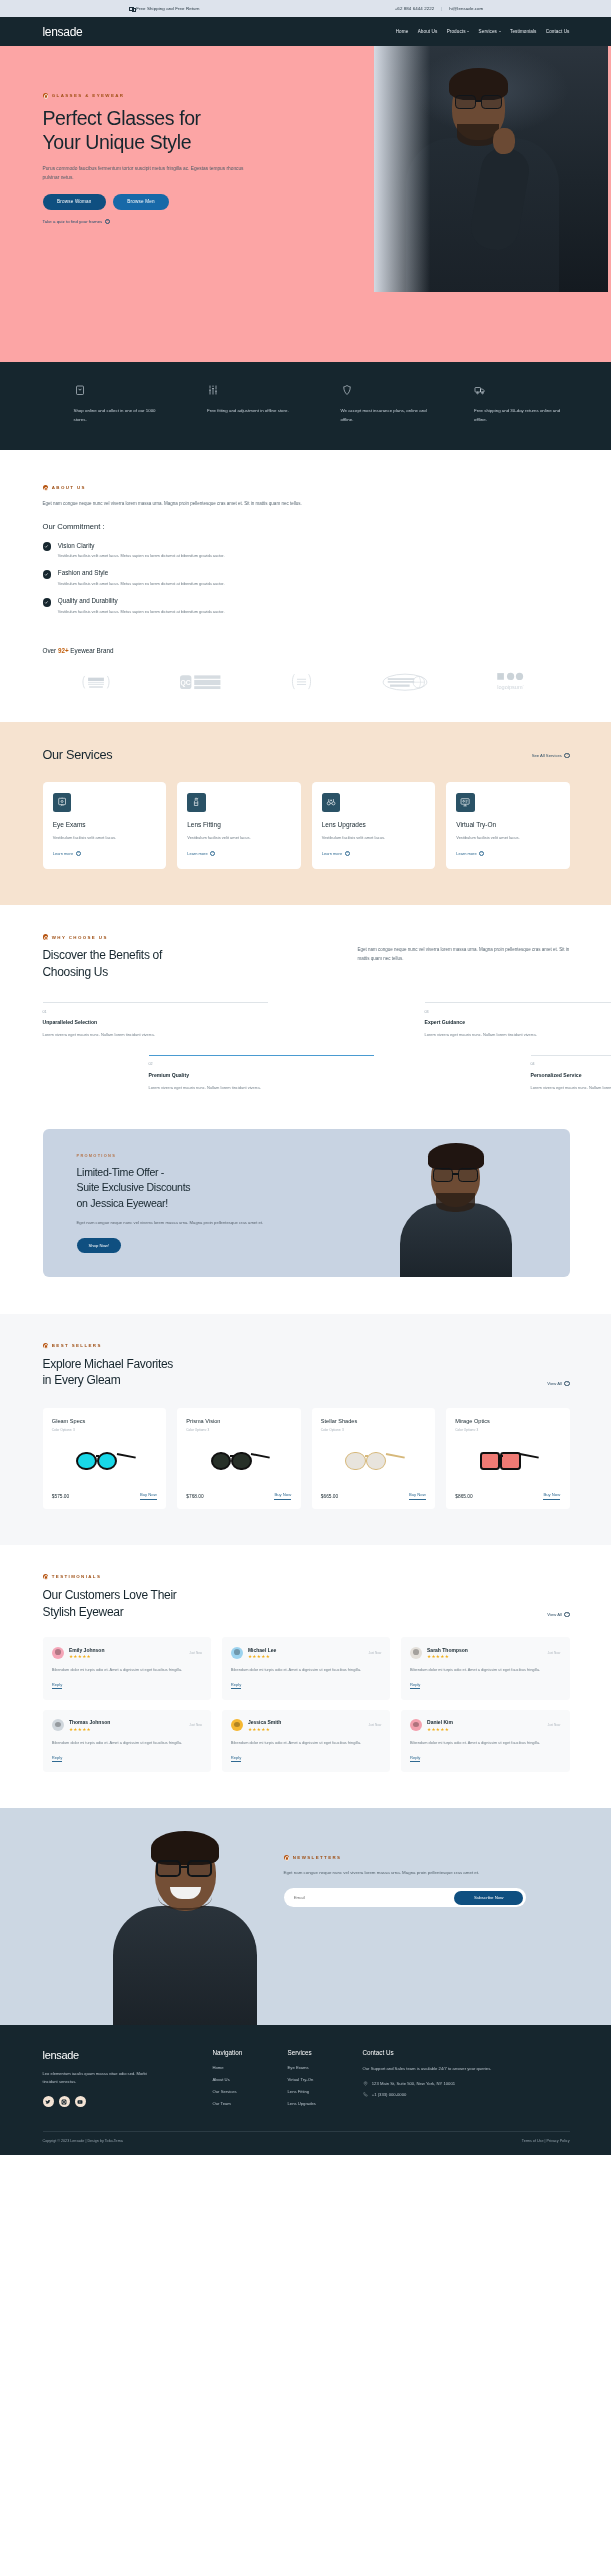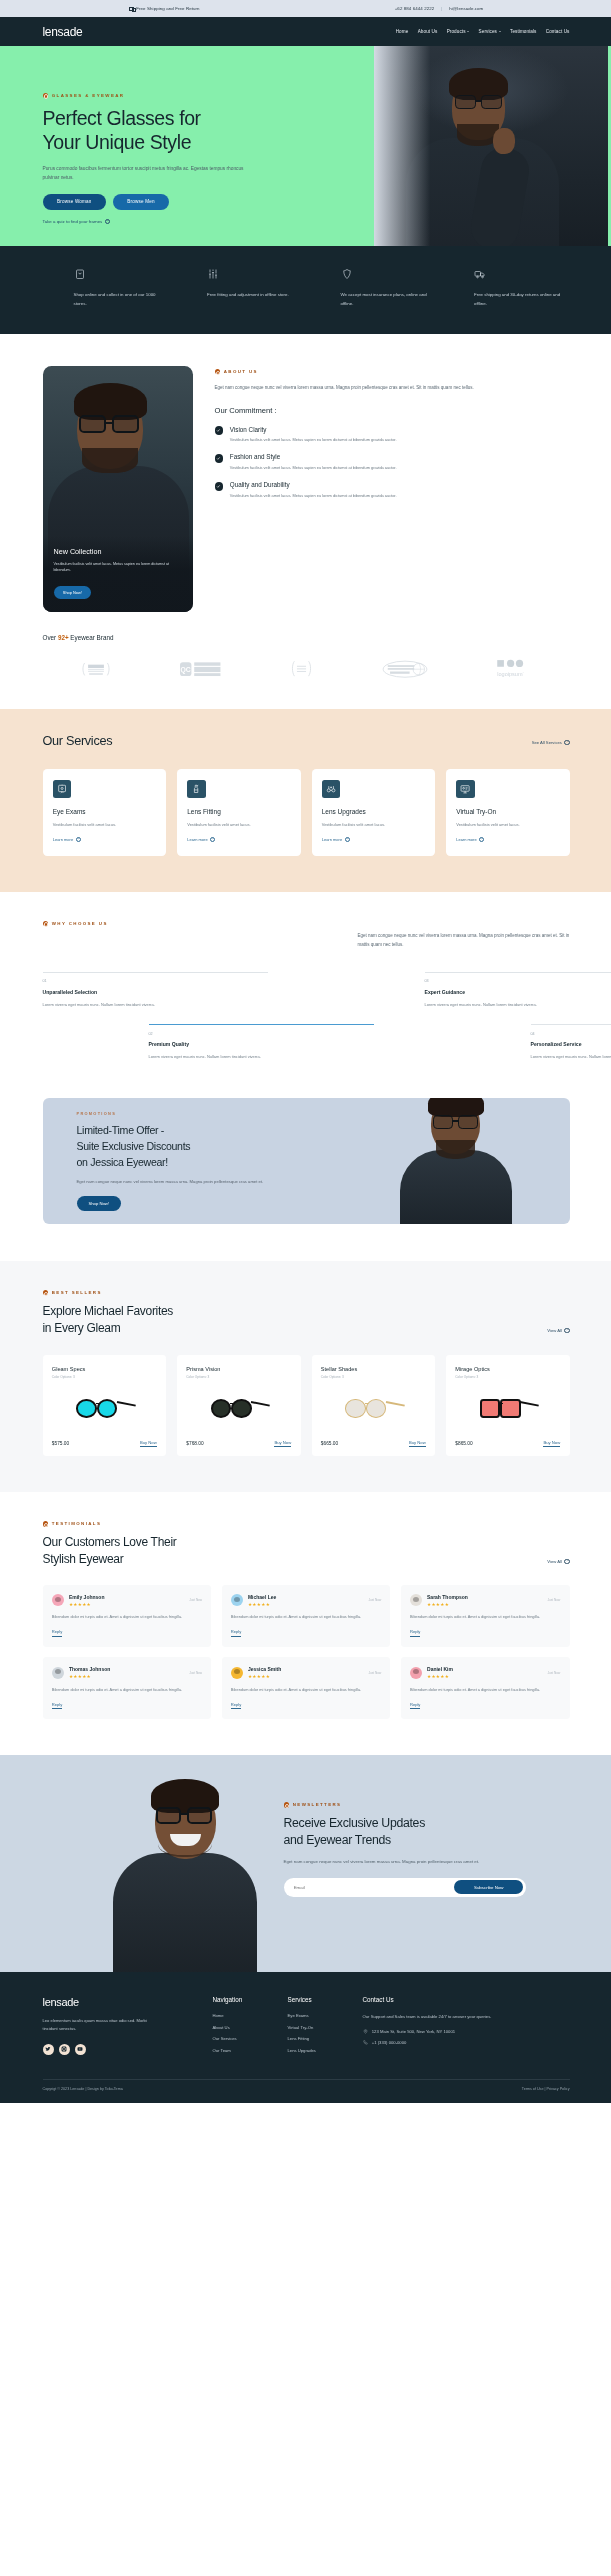--- a/index.html
+++ b/index.html
@@ -49,22 +49,22 @@
   .nav-links { display: flex; align-items: center; gap: 9.3px; }
   .nav-link {
     color: #e7ecf1; font-size: 4.6px; letter-spacing: 0.1px;
     display: flex; align-items: center; gap: 1.7px; cursor: pointer;
   }
   .caret { width: 0; height: 0; border-left: 1.4px solid transparent; border-right: 1.4px solid transparent; border-top: 1.7px solid #cfd8e0; display: inline-block; }
 
   
   .hero {
     position: relative;
-    background: #86efac;
-    height: 200px;
+    background: #fca5a5;
+    height: 316px;
     overflow: hidden;
   }
   .hero-inner { width: 527px; margin: 0 auto; position: relative; height: 100%; }
   .hero-copy { position: absolute; left: 0; top: 47px; width: 255px; }
   .eyebrow { display: flex; align-items: center; gap: 4.2px; margin-bottom: 7.6px; }
   .eyebrow-dot {
     width: 5.1px; height: 5.1px; border-radius: 50%;
     background: #b5530f; display: inline-block; position: relative;
   }
   .eyebrow-dot:after{
@@ -183,21 +183,21 @@
   .why-item.active { border-top: 1.2px solid #4a9bd1; }
   .why-num { font-size:3.7px; color:#9aa6b0; margin-bottom:5.1px;}
   .why-t { font-size:5.1px; font-weight:700; margin-bottom:6px; }
   .why-d { font-size:4px; line-height:2.05; color:#717e88; }
   .offset { margin-left: 106px; }
 
   
   .promo-wrap { background:#fff; padding: 22px 0 37px;}
   .promo {
     width: 527px; margin: 0 auto; background:#c8d3e2; border-radius: 6px;
-    height: 126px; position:relative; overflow:hidden; display:flex; align-items:center;
+    height: 148px; position:relative; overflow:hidden; display:flex; align-items:center;
   }
   .promo-copy { padding-left: 34px; width: 280px; }
   .promo-eyebrow { font-size:3.9px; letter-spacing:1.3px; color:#b5744a; font-weight:700; margin-bottom:6.8px;}
   .promo-h { font-size: 10.6px; line-height:1.48; font-weight:400; letter-spacing:-0.3px; }
   .promo-p { font-size:4.2px; line-height:1.95; color:#59646f; margin-top:7.6px; width: 217px;}
   .promo-btn { margin-top:10.2px; background:#0f4f80; color:#fff; border:none; border-radius:17px; padding:5.1px 12px; font-size:4.2px; cursor:pointer; font-family:inherit;}
   .promo-photo { position:absolute; right: 49px; bottom:0; width: 127px; height: 140px; }
   .pp-head{ position:absolute; left:37px; top:12px; width:49px; height:58px; background:#6d4b34; border-radius:48%;}
   .pp-hair{ position:absolute; left:34px; top:6px; width:56px; height:27px; background:#201511; border-radius:50% 50% 25% 25%;}
   .pp-gl-l{ position:absolute; left:39px; top:31px; width:20.4px; height:13.6px; border:1.7px solid #0f1418; border-radius:4.2px; background:rgba(20,26,32,.2);}
@@ -407,34 +407,20 @@
               <circle cx="17" cy="18" r="1.7"></circle>
             </svg>
         </div>
         <div class="f-text">Free shipping and 30-day returns online and offline.</div>
       </div>
     </div>
   </div>
 
   <div class="about">
     <div class="about-grid">
-      <div class="about-img">
-        <div class="ai-body"></div>
-        <div class="ai-head"></div>
-        <div class="ai-hair"></div>
-        <div class="ai-beard"></div>
-        <div class="ai-gl-l"></div>
-        <div class="ai-gl-r"></div>
-        <div class="ai-br"></div>
-        <div class="ai-overlay">
-          <div class="ai-title">New Collection</div>
-          <div class="ai-desc">Vestibulum facilisis velit amet lacus. Metus sapien eu lorem dictumst at bibendum.</div>
-          <button class="ai-btn">Shop Now!</button>
-        </div>
-      </div>
       <div class="about-copy">
         <div class="eyebrow">
           <span class="eyebrow-dot"></span>
           <span class="eyebrow-text">ABOUT US</span>
         </div>
         <p class="about-p">Eget nam congue neque nunc vel viverra lorem massa urna. Magna proin pellentesque cras amet et. Sit in mattis quam nec tellus.</p>
         <h3 class="commit-h">Our Commitment :</h3>
 
         <div class="commit-item">
           <span class="check">
@@ -597,20 +583,24 @@
     </div>
   </div>
 
   <div class="why">
     <div class="why-top">
       <div>
         <div class="eyebrow">
           <span class="eyebrow-dot"></span>
           <span class="eyebrow-text">WHY CHOOSE US</span>
         </div>
+        <h2 class="why-h">
+          <span>Discover the Benefits of</span><br>
+          <span>Choosing Us</span>
+        </h2>
       </div>
       <p class="why-p">Eget nam congue neque nunc vel viverra lorem massa urna. Magna proin pellentesque cras amet et. Sit in mattis quam nec tellus.</p>
     </div>
     <div class="why-grid">
       <div class="why-col">
         <div class="why-item">
           <div class="why-num">01</div>
           <div class="why-t">Unparalleled Selection</div>
           <div class="why-d">Lorem viverra eget mauris nunc. Nullam lorem tincidunt viverra.</div>
         </div>
@@ -847,24 +837,20 @@
         <div class="np-beard"></div>
         <div class="np-gl-l"></div>
         <div class="np-gl-r"></div>
         <div class="np-br"></div>
       </div>
       <div class="news-copy">
         <div class="news-eyebrow">
           <span class="eyebrow-dot"></span>
           <span class="eyebrow-text">NEWSLETTERS</span>
         </div>
-        <h2 class="news-h">
-          <span>Receive Exclusive Updates</span><br>
-          <span>and Eyewear Trends</span>
-        </h2>
         <p class="news-p">Eget nam congue neque nunc vel viverra lorem massa urna. Magna proin pellentesque cras amet et.</p>
         <div class="news-form">
           <input class="news-input" placeholder="Email" style="">
           <button class="news-sub">Subscribe Now</button>
         </div>
       </div>
     </div>
   </div>
 
   <div class="footer">

